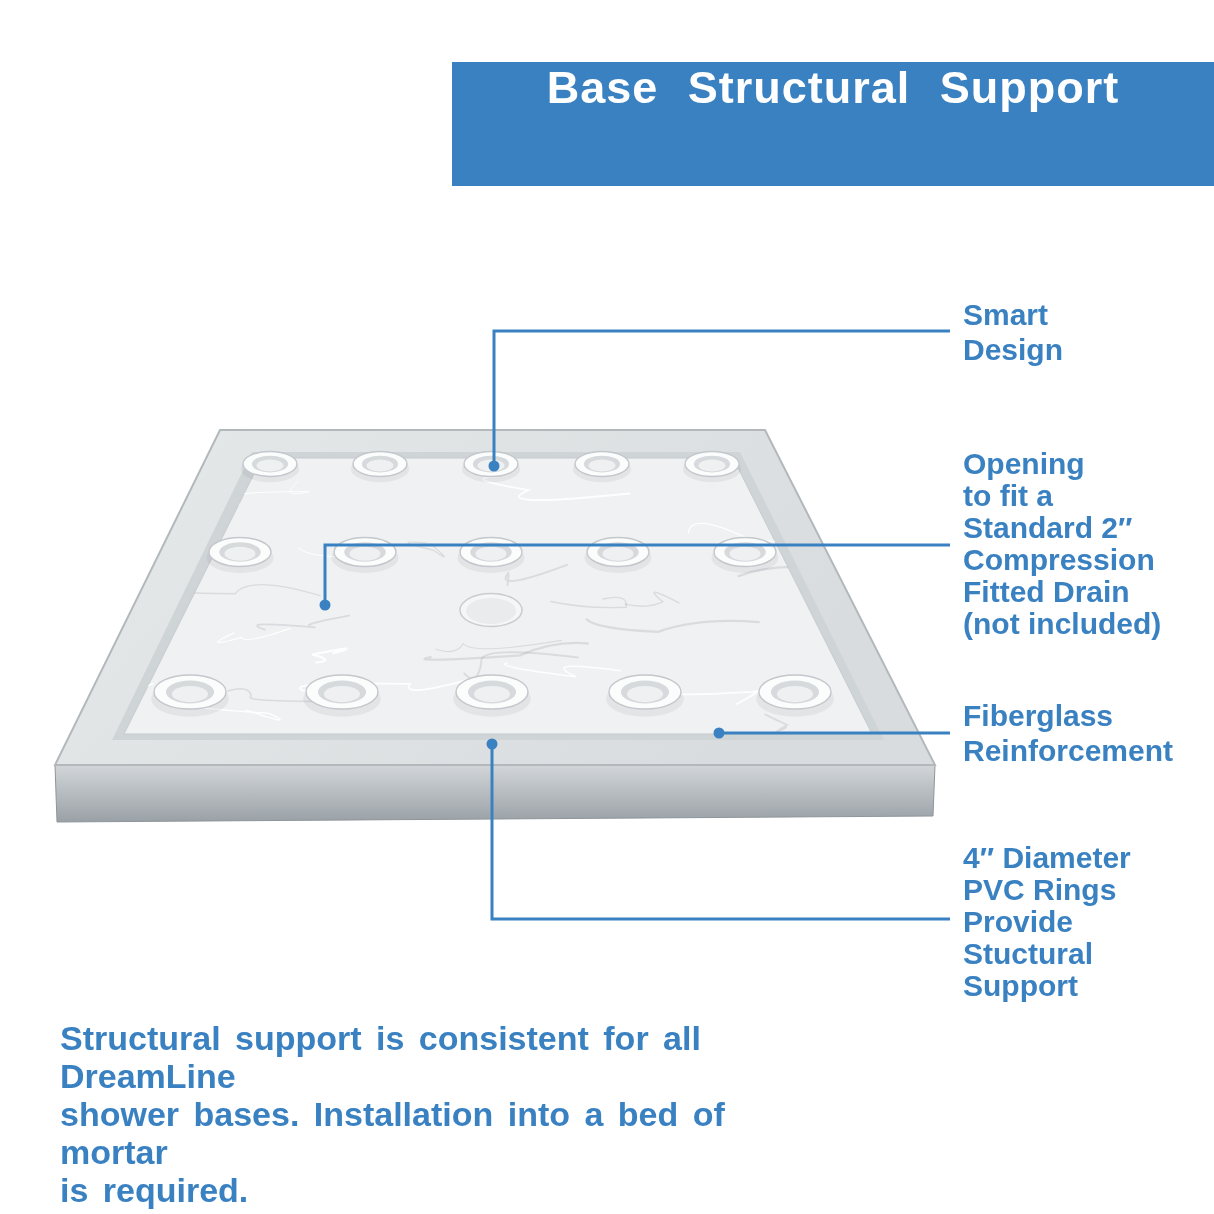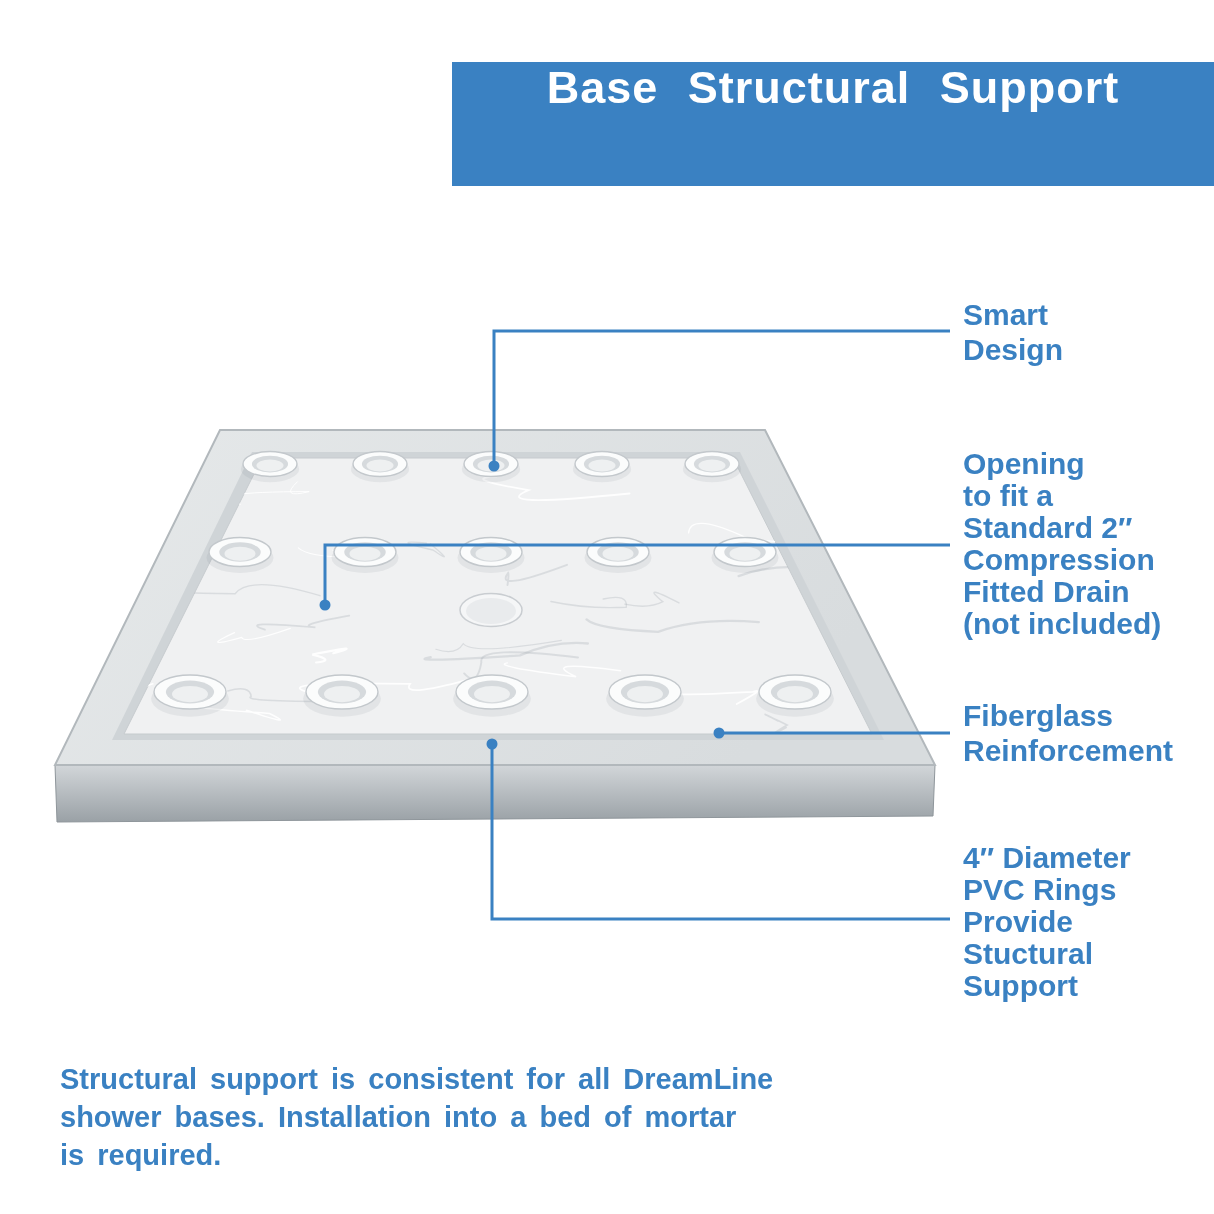--- a/index.html
+++ b/index.html
@@ -25,22 +25,22 @@
   .callout-label {
     position:absolute; color:var(--accent); font-weight:bold;
     font-size:30px; line-height:32px; white-space:pre-line; width:255px;
   }
   #lbl-smart  { left:963px; top:297px; line-height:35px; }
   #lbl-opening{ left:963px; top:448px; }
   #lbl-fiber  { left:963px; top:698px; line-height:35px; }
   #lbl-pvc    { left:963px; top:842px; }
 
   .footer-note {
-    position:absolute; left:60px; top:1060px; width:760px;
-    color:var(--accent); font-weight:bold; font-size:29px; line-height:38px;
+    position:absolute; left:60px; top:1019px; width:760px;
+    color:var(--accent); font-weight:bold; font-size:34px; line-height:38px;
     white-space:pre-line; word-spacing:5px;
   }
 
   .callout-line { fill:none; stroke:var(--accent); stroke-width:3; }
   .callout-dot  { fill:var(--accent); }
 </style>
 </head>
 <body>
 
 <div id="page">

